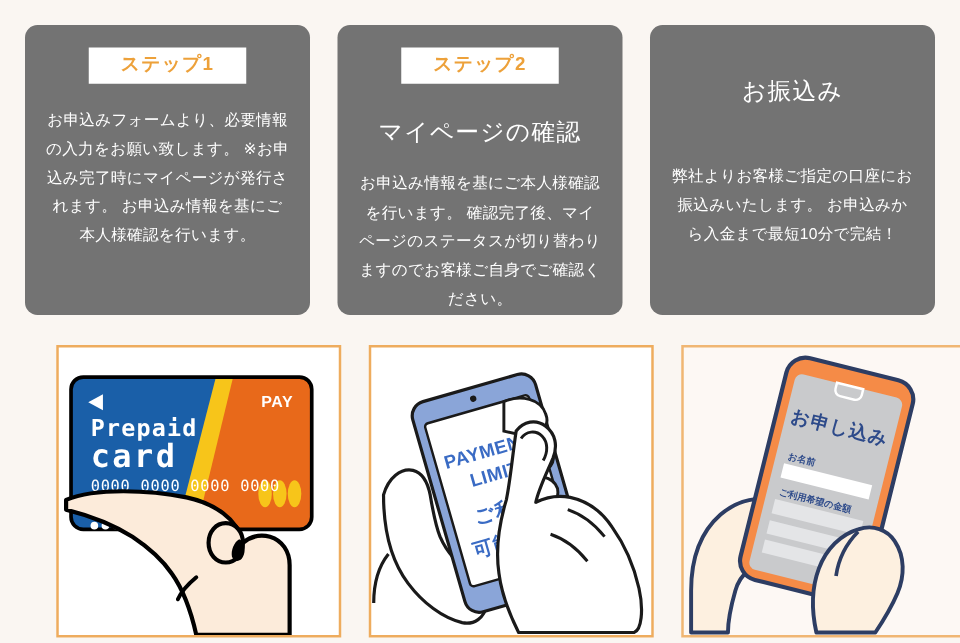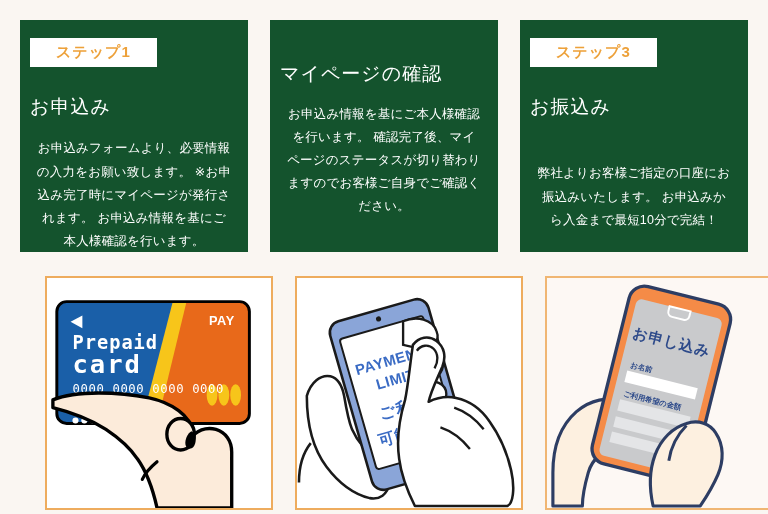--- a/index.html
+++ b/index.html
@@ -12,24 +12,25 @@
   .page{position:relative;width:768px;height:514px;}
 
   
   .steps-row{
     position:absolute;left:20px;top:20px;
     width:728px;height:232px;
     display:flex;gap:22px;
   }
   .step-card{
     flex:1 1 0;
-    background:#14532d;
-    display:flex;flex-direction:column;align-items:flex-start;
+    background:#737373;
+    display:flex;flex-direction:column;align-items:center;
     padding:14px 10px 0 10px;
     box-sizing:border-box;
+    border-radius:10px;
   }
   .step-badge{
     background:#ffffff;
     color:#eda13a;
     font-size:15px;
     font-weight:bold;
     letter-spacing:1px;
     padding:5px 26px;
     margin-top:4px;
     line-height:1.25;
@@ -81,34 +82,33 @@
 </style>
 </head>
 <body>
 
 <div class="page">
 
   <div class="steps-row">
 
     <div class="step-card s1">
       <div class="step-badge">ステップ1</div>
-      <div class="step-title">お申込み</div>
       <div class="step-body">お申込みフォームより、必要情報の入力をお願い致します。
 ※お申込み完了時にマイページが発行されます。
 お申込み情報を基にご本人様確認を行います。</div>
     </div>
 
     <div class="step-card s2">
+      <div class="step-badge">ステップ2</div>
       <div class="step-title">マイページの確認</div>
       <div class="step-body">お申込み情報を基にご本人様確認を行います。
 確認完了後、マイページのステータスが切り替わりますのでお客様ご自身でご確認ください。</div>
     </div>
 
     <div class="step-card s3">
-      <div class="step-badge">ステップ3</div>
       <div class="step-title">お振込み</div>
       <div class="step-body">弊社よりお客様ご指定の口座にお振込みいたします。
 お申込みから入金まで最短10分で完結！</div>
     </div>
 
   </div>
 
   <div class="illus-row">
 
     <div class="illus-panel p1">

